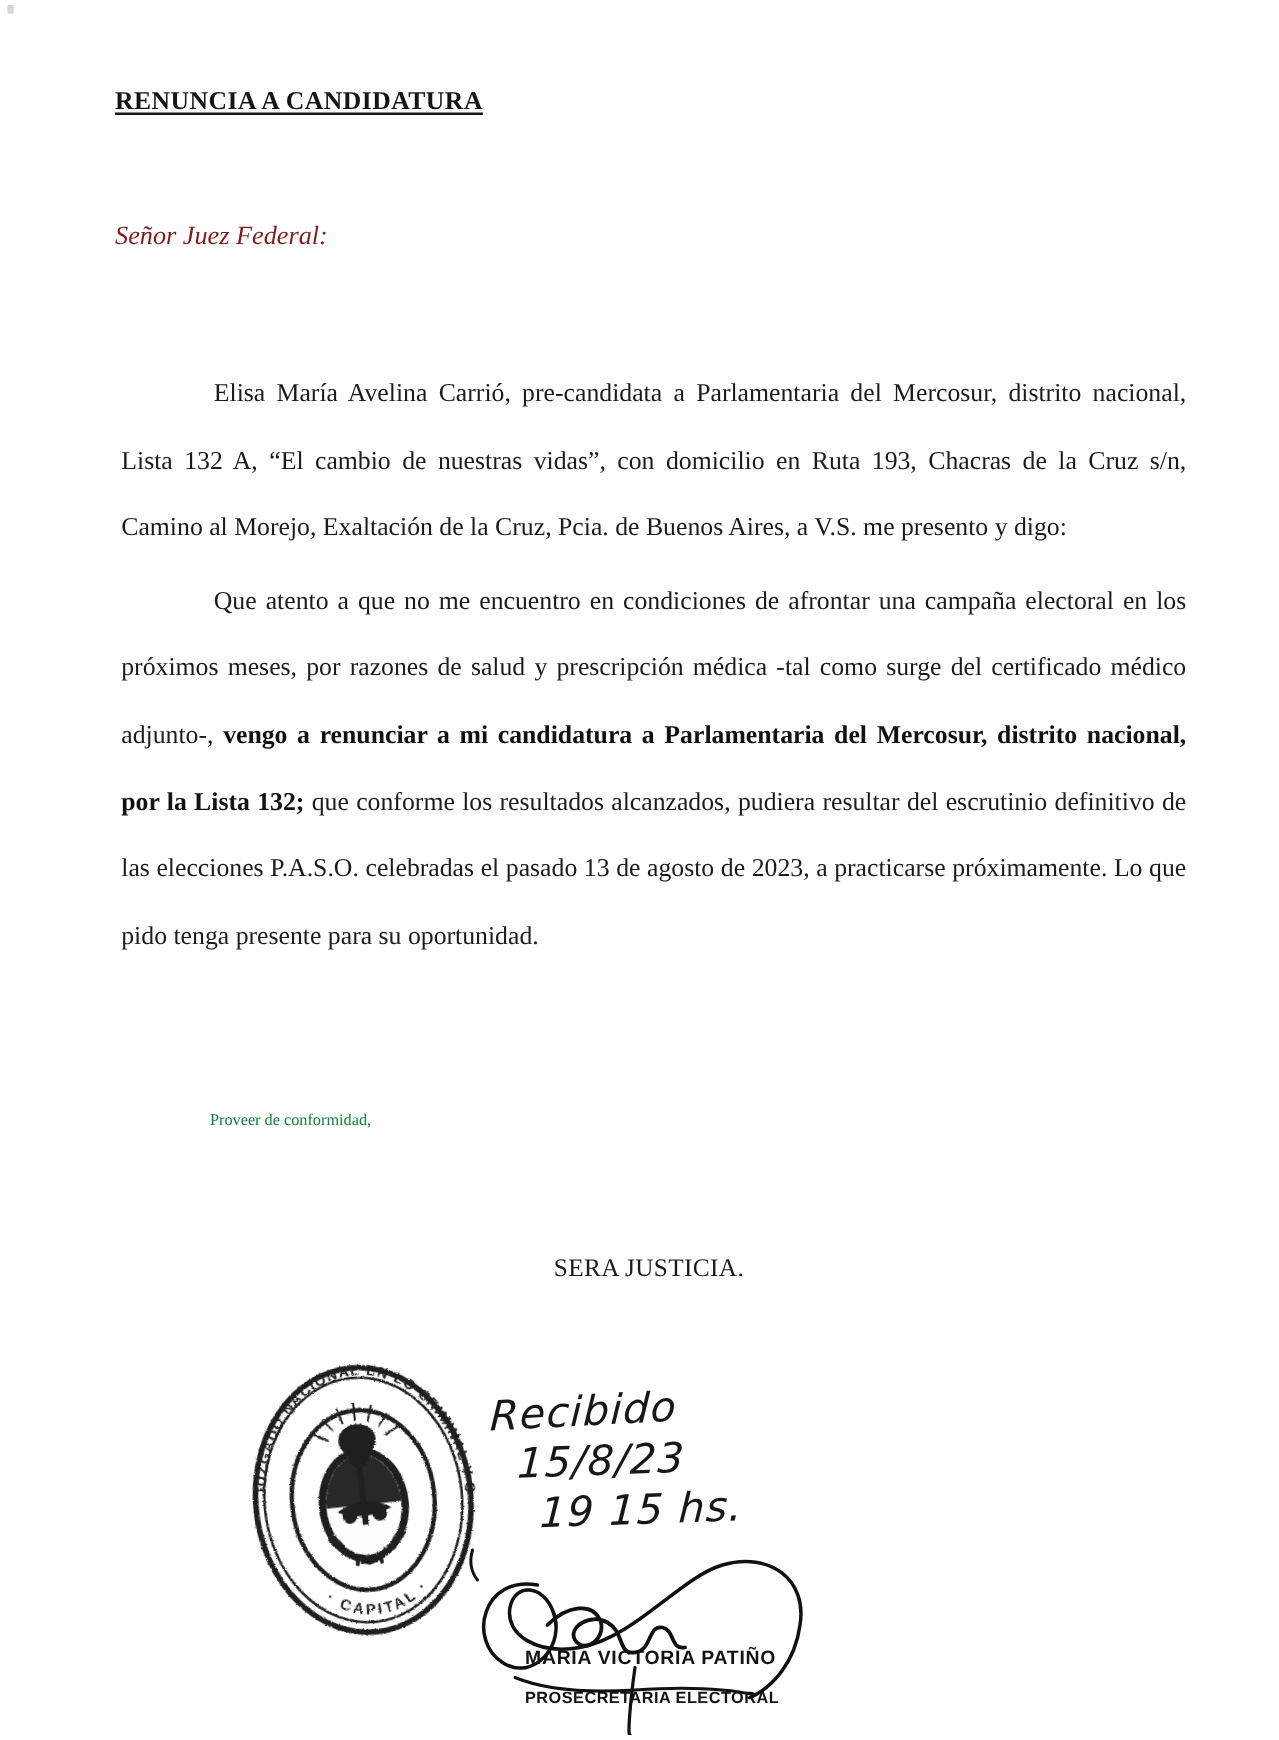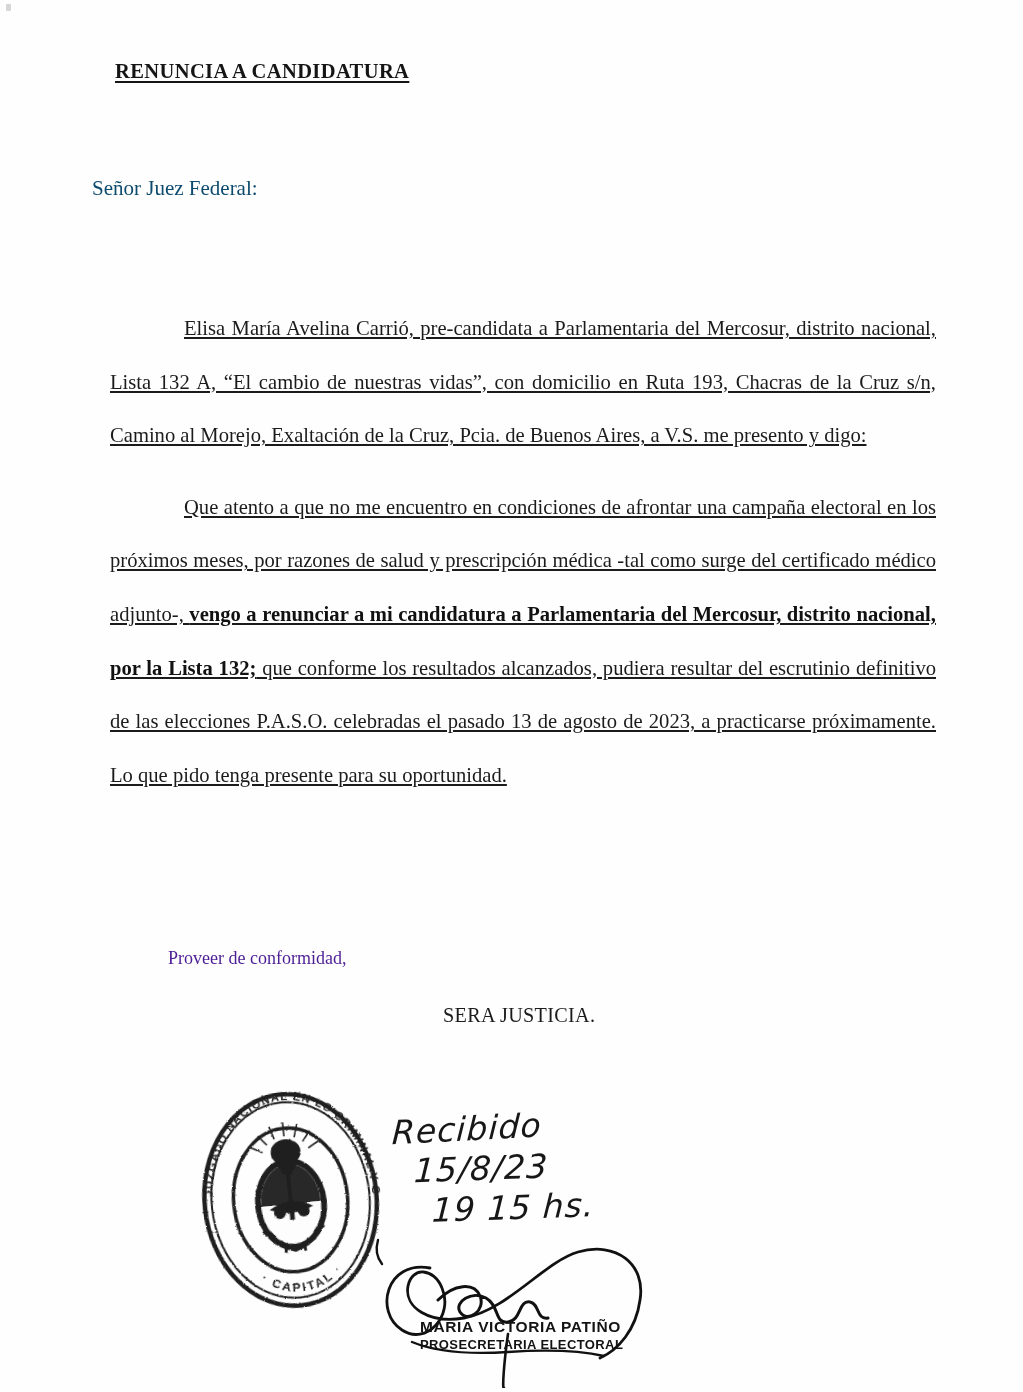--- a/index.html
+++ b/index.html
@@ -30,76 +30,75 @@
     height: 7px;
     background: #c9c9c9;
     opacity: .75;
     border-radius: 1px;
     filter: blur(.4px);
   }
 
   .doc-title {
     position: absolute;
     left: 92px;
-    top: 60px;
+    top: 70px;
     font-family: "Liberation Serif", "DejaVu Serif", serif;
     font-weight: bold;
     font-size: 20.5px;
     letter-spacing: .4px;
     text-decoration: underline;
     text-underline-offset: 3px;
     text-decoration-thickness: 2px;
     color: #151515;
     white-space: nowrap;
-    margin-left: 23px;
   }
 
   .salutation {
     position: absolute;
     left: 92px;
     top: 176px;
     font-size: 21px;
-    color: #0c4a6e;
-    white-space: nowrap;
+    color: #7f1d1d;
+    white-space: nowrap;
+    font-style: italic;
   }
 
   .body-block {
     position: absolute;
     left: 92px;
     top: 284px;
     width: 862px;
   }
 
   .para {
-    margin: 18px;
+    margin: 5px;
     text-align: justify;
     text-justify: inter-word;
     font-size: 20.6px;
     line-height: 53.6px;
     text-indent: 74px;
     color: #1b1b1b;
     hyphens: none;
-    text-decoration: underline;
   }
 
   .para + .para {
     margin-top: 0;
   }
 
   .para b {
     font-weight: bold;
     color: #111;
   }
 
   .closing {
     position: absolute;
     left: 168px;
-    top: 948px;
-    font-size: 18px;
-    color: #4c1d95;
+    top: 888px;
+    font-size: 13px;
+    color: #15803d;
     white-space: nowrap;
   }
 
   .sera-justicia {
     position: absolute;
     left: 443px;
     top: 1004px;
     font-size: 20.2px;
     letter-spacing: .3px;
     color: #1b1b1b;
@@ -160,21 +159,21 @@
     font-size: 15.5px;
     font-weight: bold;
     letter-spacing: .6px;
     white-space: nowrap;
   }
   .sig-role {
     font-size: 13px;
     font-weight: bold;
     letter-spacing: .4px;
     white-space: nowrap;
-    margin-top: 1px;
+    margin-top: 14px;
   }
 </style>
 </head>
 <body>
 
 <div class="page">
 
   <div class="scan-speck"></div>
 
   <div class="doc-title">RENUNCIA A CANDIDATURA</div>

